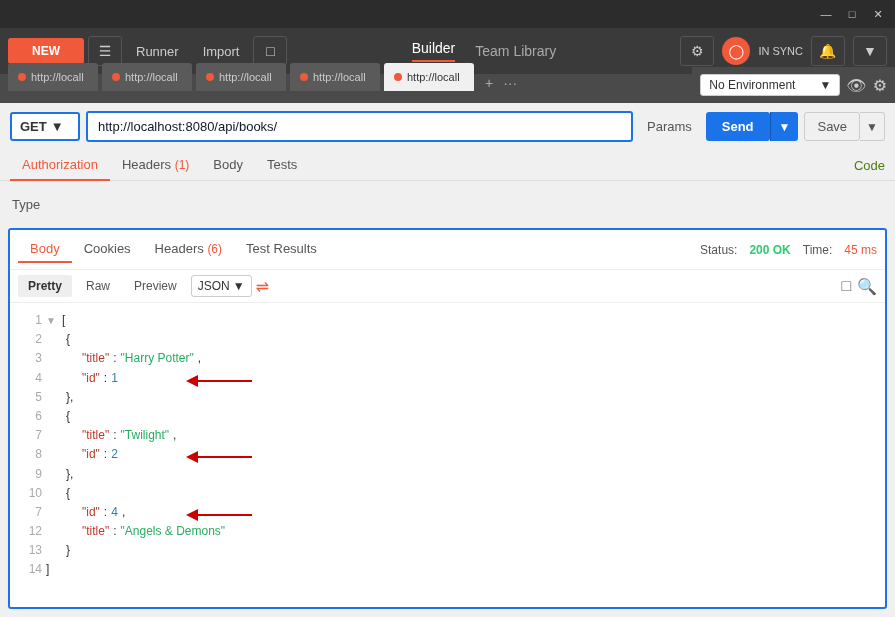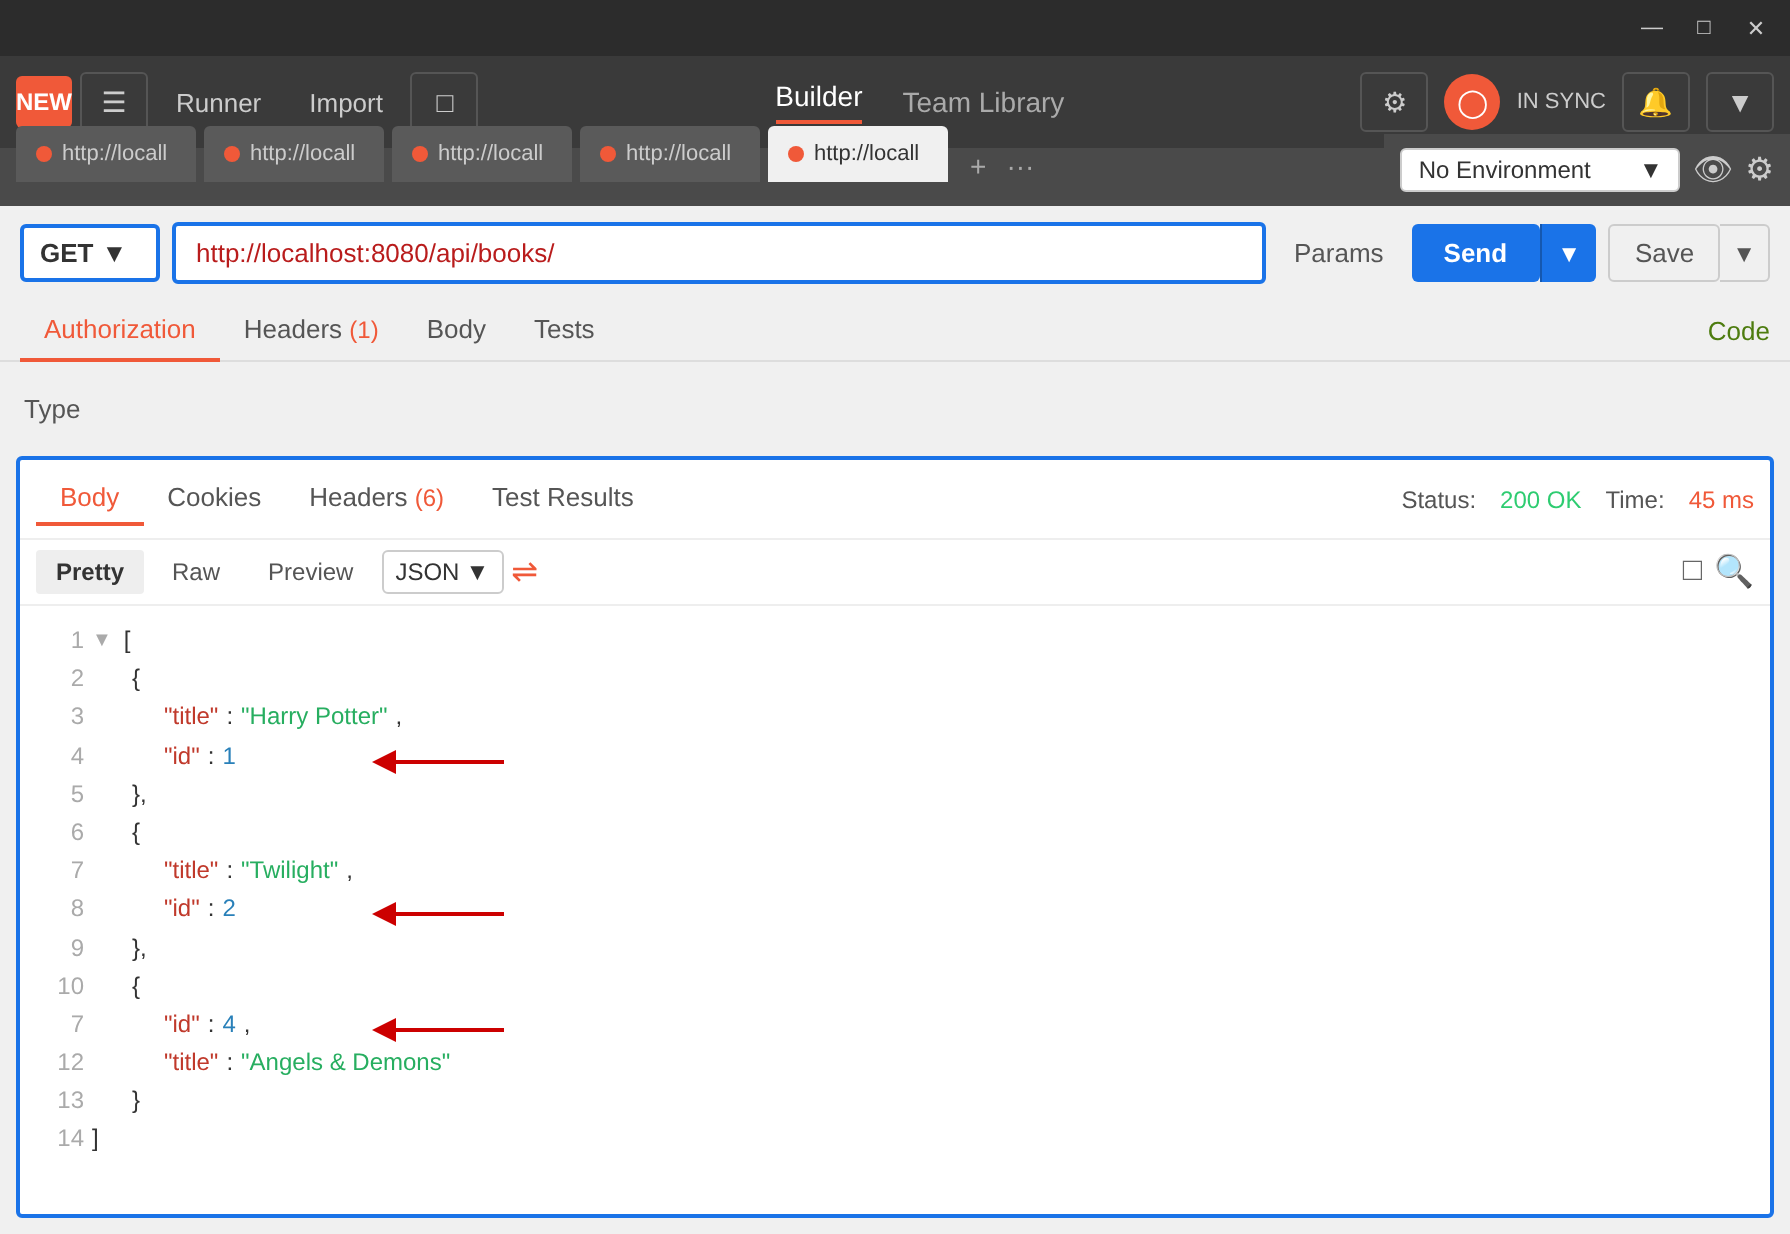--- a/index.html
+++ b/index.html
@@ -31,21 +31,21 @@
       align-items: center;
       padding: 0 8px;
       gap: 4px;
     }
     .btn-new {
       background: #f05939;
       color: #fff;
       font-weight: bold;
       font-size: 12px;
       border: none;
-      padding: 6px 0;
+      padding: 6px 24px;
       border-radius: 3px;
       cursor: pointer;
     }
     .toolbar-icon-btn {
       background: none;
       border: 1px solid #555;
       border-radius: 3px;
       color: #ccc;
       width: 34px; height: 30px;
       display: flex; align-items: center; justify-content: center;
@@ -158,21 +158,21 @@
       cursor: pointer;
       min-width: 70px;
     }
     .url-input-wrap {
       flex: 1;
       border: 2px solid #1a73e8;
       border-radius: 3px;
       background: #fff;
       padding: 6px 10px;
       font-size: 13px;
-      color: #b91c1c;
+      color: #0f172a;
     }
     .params-btn {
       background: none;
       border: none;
       color: #555;
       font-size: 13px;
       cursor: pointer;
       padding: 6px 8px;
     }
     .send-btn {
@@ -308,21 +308,21 @@
       border-bottom: 2px solid #f05939;
     }
     .resp-status {
       margin-left: auto;
       display: flex;
       align-items: center;
       gap: 12px;
       font-size: 12px;
       color: #555;
     }
-    .status-ok { color: #2ecc71; font-weight: normal; }
+    .status-ok { color: #2ecc71; font-weight: bold; }
     .time-val { color: #f05939; }
 
     
     .body-format-bar {
       display: flex;
       align-items: center;
       padding: 5px 8px;
       border-bottom: 1px solid #eee;
       gap: 4px;
     }

